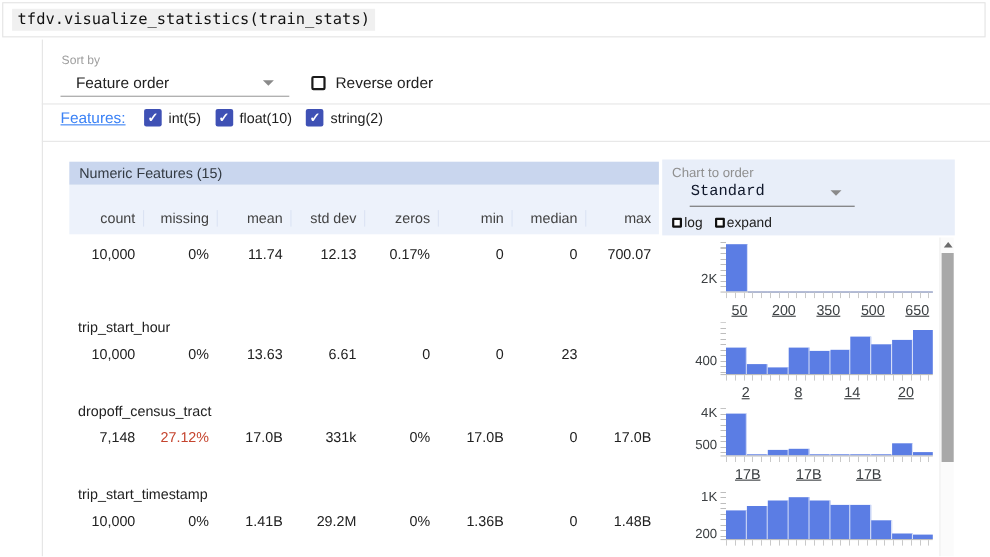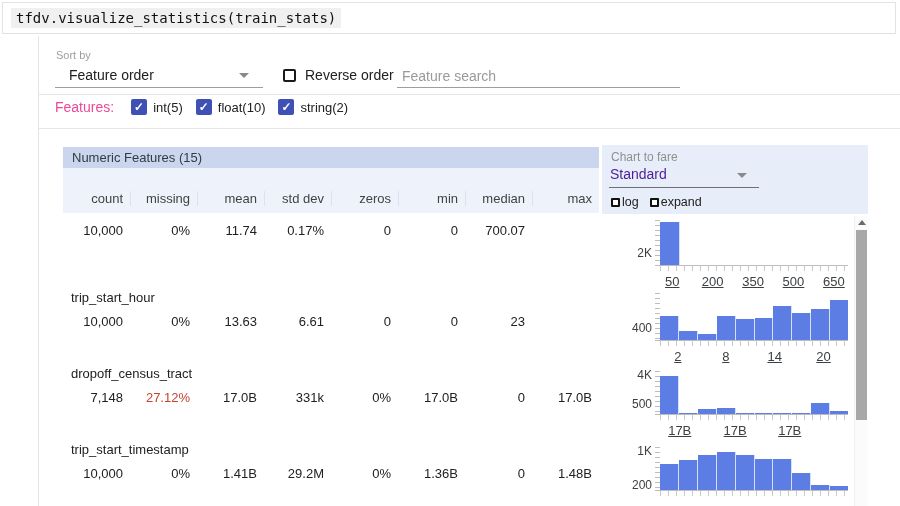--- a/index.html
+++ b/index.html
@@ -29,21 +29,21 @@
   .cb-row { position:absolute; display:flex; align-items:center; }
   .reverse-cb { left:283px; top:67px; }
   .cb-empty { width:13px; height:13px; border:2px solid #1a1a1a; border-radius:2px; background:#fff; flex:none; }
   .reverse-cb .lbl { margin-left:9px; font-size:14px; color:#212121; }
   .search-field { position:absolute; left:397px; top:64px; width:283px; height:24px;
                   border-bottom:1px solid #9e9e9e; }
   .search-field .ph { position:absolute; left:5px; top:4px; font-size:14px; color:#9a9a9a; }
 
   
   .features-row { position:absolute; left:55px; top:99px; display:flex; align-items:center; }
-  .features-row .flabel { font-size:14px; margin-right:17px; color:#ec4899; }
+  .features-row .flabel { font-size:14px; margin-right:17px; color:#3b82f6;text-decoration:underline; }
   .ftype { display:flex; align-items:center; margin-right:13px; }
   .cb-checked { width:16px; height:16px; background:#3f51b5; border-radius:2px; flex:none;
                 display:flex; align-items:center; justify-content:center; }
   .cb-checked .tick { color:#fff; font-size:12px; font-weight:bold; line-height:16px; }
   .ftype .lbl { margin-left:6px; font-size:13px; color:#212121; }
 
   
   .tbl-title { position:absolute; left:63px; top:147px; width:536px; height:21px;
                background:#c9d6ee; font-size:13px; color:#333a42; line-height:21px; padding-left:9px; }
   .tbl-head { position:absolute; left:63px; top:168px; width:536px; height:45px;
@@ -55,22 +55,22 @@
   .feat-row { position:absolute; left:63px; width:536px; }
   .feat-row .fname { font-size:13px; color:#212121; padding-left:8px; line-height:15px; }
   .feat-row .vals { display:grid; grid-template-columns:repeat(8,67px); margin-top:9px; }
   .feat-row .num { text-align:right; padding-right:7px; font-size:13px; color:#212121; }
   .feat-row .num.alert { color:#c5442e; }
   .row0 { top:214px; } .row1 { top:290px; } .row2 { top:366px; } .row3 { top:442px; }
 
   
   .chart-panel { position:absolute; left:602px; top:145px; width:266px; height:69px; background:#e8eef9; }
   .cts-label { position:absolute; left:9px; top:5px; font-size:12px; color:#8f8f8f; }
-  .cts-select { position:absolute; left:7px; top:19px; width:150px; height:24px;
-                border-bottom:1px solid #6f6f6f; font-size:14px; color:#4c1d95; }
+  .cts-select { position:absolute; left:25px; top:19px; width:150px; height:24px;
+                border-bottom:1px solid #6f6f6f; font-size:14px; color:#0f172a;font-family:Liberation Mono, monospace; }
   .cts-select .val { position:absolute; left:1px; top:2px; }
   .cts-select .dd-arrow { right:12px; top:9px; }
   .cts-cbs { position:absolute; left:9px; top:50px; display:flex; align-items:center; }
   .cb-small { width:9px; height:9px; border:2px solid #111; border-radius:1px; background:#fff; flex:none; }
   .cts-cbs .lbl { margin-left:2px; margin-right:11px; font-size:12.5px; color:#212121; }
 
   
   .chart { position:absolute; left:660px; width:188px; }
   .c0 { top:220px; height:45px; } .c1 { top:293px; height:47px; }
   .c2 { top:371px; height:43px; } .c3 { top:447px; height:43px; }
@@ -107,23 +107,20 @@
   <div class="vline"></div>
 
   <div class="sort-label">Sort by</div>
   <div class="sort-select">
     <span class="val">Feature order</span>
     <span class="dd-arrow"></span>
   </div>
   <div class="cb-row reverse-cb">
     <span class="cb-empty"></span>
     <span class="lbl">Reverse order</span>
-  </div>
-  <div class="search-field">
-    <span class="ph">Feature search</span>
   </div>
   <div class="sep sep1"></div>
 
   <div class="features-row">
     <span class="flabel">Features:</span>
     <span class="ftype">
       <span class="cb-checked">
           <span class="tick">✓</span>
         </span>
       <span class="lbl">int(5)</span>
@@ -153,20 +150,21 @@
     <div class="hcell">min</div>
     <div class="hcell">median</div>
     <div class="hcell">max</div>
   </div>
 
   <div class="feat-row row0">
     <div class="vals">
       <div class="num c0">10,000</div>
       <div class="num c1">0%</div>
       <div class="num">11.74</div>
+      <div class="num">12.13</div>
       <div class="num">0.17%</div>
       <div class="num">0</div>
       <div class="num">0</div>
       <div class="num">700.07</div>
     </div>
   </div>
 
   <div class="feat-row row1">
     <div class="fname">trip_start_hour</div>
     <div class="vals">
@@ -202,21 +200,21 @@
       <div class="num">1.41B</div>
       <div class="num">29.2M</div>
       <div class="num">0%</div>
       <div class="num">1.36B</div>
       <div class="num">0</div>
       <div class="num">1.48B</div>
     </div>
   </div>
 
   <div class="chart-panel">
-    <div class="cts-label">Chart to fare</div>
+    <div class="cts-label">Chart to order</div>
     <div class="cts-select">
       <span class="val">Standard</span>
       <span class="dd-arrow"></span>
     </div>
     <div class="cts-cbs">
       <span class="cb-small"></span>
       <span class="lbl">log</span>
       <span class="cb-small"></span>
       <span class="lbl">expand</span>
     </div>

